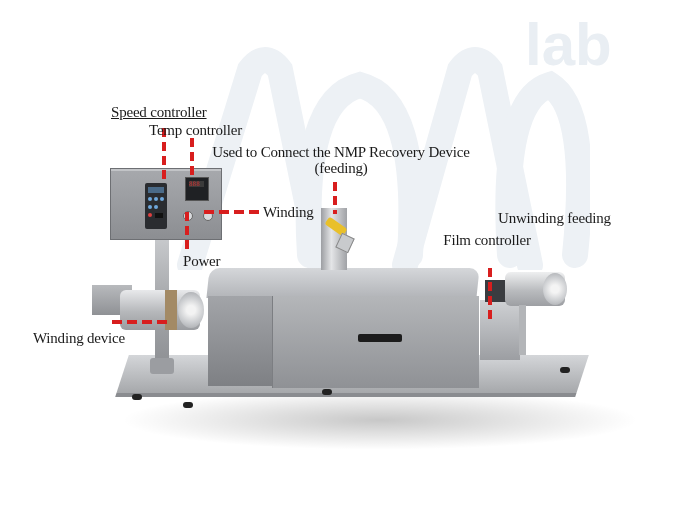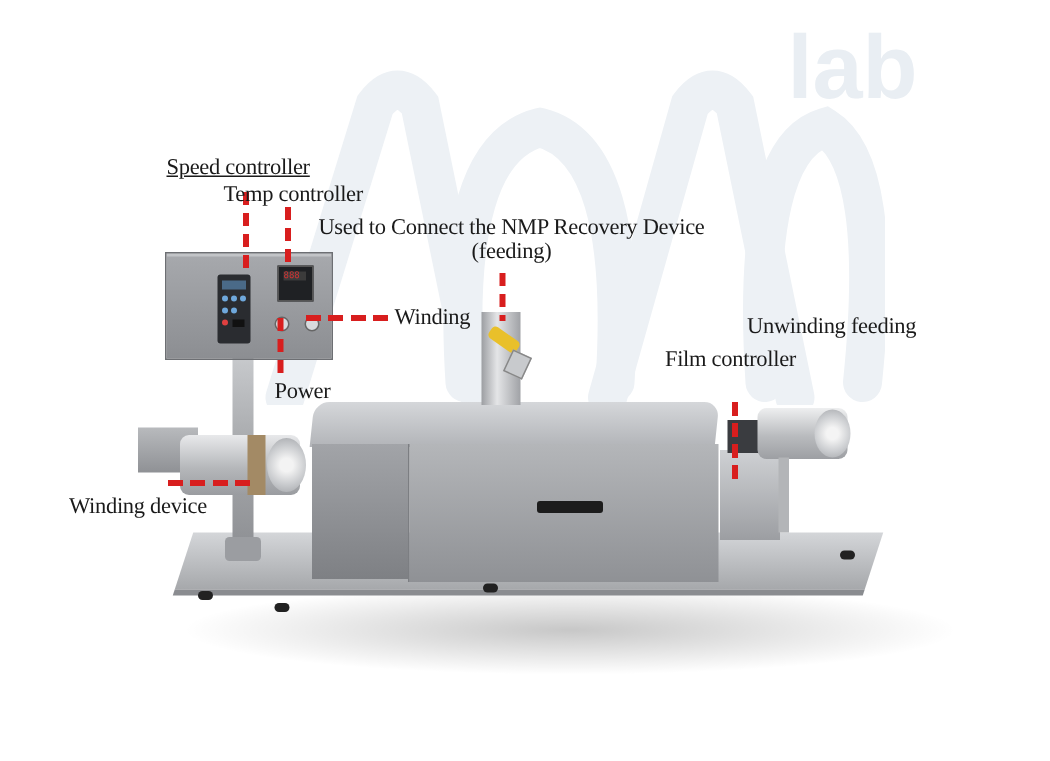--- a/index.html
+++ b/index.html
@@ -95,13 +95,13 @@
 <div class="label center" style="left:197px;top:144px;width:288px;">
   <div>Used to Connect the NMP Recovery Device</div>
   <div>(feeding)</div>
 </div>
 <div class="label" style="left:263px;top:204px;">Winding</div>
 <div class="label" style="left:167px;top:253px;margin-left:16px;">Power</div>
 <div class="label" style="left:498px;top:210px;">Unwinding feeding</div>
 <div class="label center" style="left:425px;top:232px;width:124px;">
   <div>Film controller</div>
 </div>
-<div class="label" style="left:46px;top:330px;">Winding device</div>
+<div class="label" style="left:33px;top:330px;">Winding device</div>
 
 </body></html>

